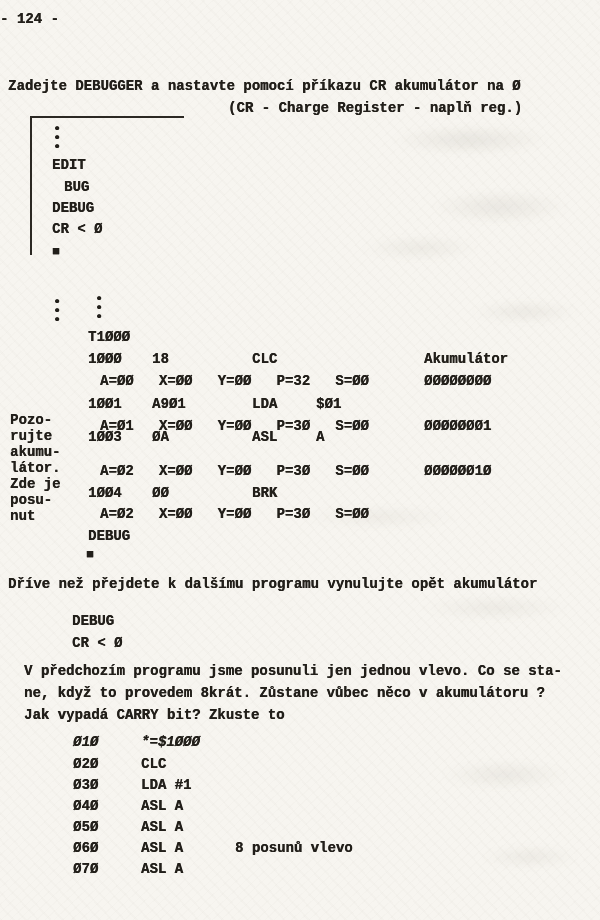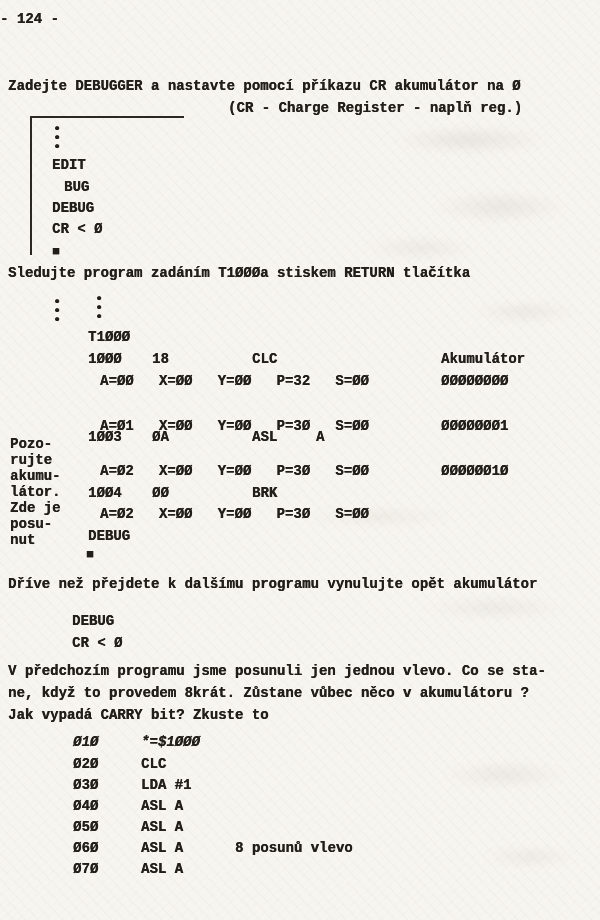--- a/index.html
+++ b/index.html
@@ -12,30 +12,30 @@
     font-family:"Liberation Mono","DejaVu Sans Mono",monospace;
     font-weight:700; font-size:14px; color:#221f1a;
     overflow:hidden;
   }
   .t { position:absolute; white-space:pre; line-height:18px;
        text-shadow:0.35px 0 0 currentColor; }
   .center { left:0; width:600px; }
   .vdots { position:absolute; white-space:pre-line; line-height:9px; font-size:13px;
            letter-spacing:0; text-shadow:0.4px 0 0 currentColor; }
   .note { position:absolute; white-space:pre-line; line-height:16px;
-          text-shadow:0.35px 0 0 currentColor;margin-top:24px; }
+          text-shadow:0.35px 0 0 currentColor; }
   .para { position:absolute; white-space:pre-line; line-height:22px;
-          text-shadow:0.35px 0 0 currentColor; }
+          text-shadow:0.35px 0 0 currentColor;margin-left:16px; }
   .box-frame { position:absolute; left:30px; top:116px; width:152px; height:137px;
                border-left:2px solid #2b2823; border-top:2px solid #2b2823; }
   .cursor { font-size:13px; }
   .row { position:absolute; left:0; top:0; width:600px; height:18px; }
   .row > span { position:absolute; white-space:pre; text-shadow:0.35px 0 0 currentColor; }
   .c-addr { left:88px; }  .c-bytes { left:152px; } .c-mnem { left:252px; }
-  .c-oper { left:316px; } .c-bin  { left:441px; }  .c-regs { left:100px; }
+  .c-oper { left:316px; } .c-bin  { left:424px; }  .c-regs { left:100px; }
   .p-num { left:73px; }   .p-code { left:141px; }  .p-comm { left:235px; }
   .smudge { position:absolute; border-radius:50%; filter:blur(3px); pointer-events:none; }
 </style>
 </head>
 <body>
 
 <div class="page">
 
   <div class="smudge" style="left:390px;top:125px;width:160px;height:30px;background:radial-gradient(ellipse,rgba(105,98,82,0.10),transparent 70%);"></div>
   <div class="smudge" style="left:430px;top:190px;width:140px;height:34px;background:radial-gradient(ellipse,rgba(105,98,82,0.09),transparent 70%);"></div>
@@ -54,21 +54,20 @@
   <div class="box-frame"></div>
   <div class="vdots" style="left:53px;top:124px;">•
 •
 •</div>
   <div class="t" style="left:52px;top:156px;">EDIT</div>
   <div class="t" style="left:52px;top:178px;padding-left:12px;">BUG</div>
   <div class="t" style="left:52px;top:199px;">DEBUG</div>
   <div class="t" style="left:52px;top:220px;">CR &lt; Ø</div>
   <div class="t cursor" style="left:52px;top:243px;">■</div>
 
-  <div class="t" style="left:8px;top:264px;">Sledujte program zadáním T1ØØØa stiskem RETURN tlačítka</div>
 
   <div class="vdots" style="left:53px;top:297px;">•
 •
 •</div>
   <div class="vdots" style="left:95px;top:294px;">•
 •
 •</div>
   <div class="t" style="left:88px;top:328px;">T1ØØØ</div>
 
   <div class="row" style="top:351px;">
@@ -76,20 +75,26 @@
     <span class="c-bytes">18</span>
     <span class="c-mnem">CLC</span>
     <span class="c-oper"></span>
     <span class="c-bin">Akumulátor</span>
   </div>
   <div class="row" style="top:373px;">
     <span class="c-regs">A=ØØ   X=ØØ   Y=ØØ   P=32   S=ØØ</span>
     <span class="c-bin">ØØØØØØØØ</span>
   </div>
 
+  <div class="row" style="top:396px;">
+    <span class="c-addr">1ØØ1</span>
+    <span class="c-bytes">A9Ø1</span>
+    <span class="c-mnem">LDA</span>
+    <span class="c-oper">$Ø1</span>
+  </div>
   <div class="row" style="top:418px;">
     <span class="c-regs">A=Ø1   X=ØØ   Y=ØØ   P=3Ø   S=ØØ</span>
     <span class="c-bin">ØØØØØØØ1</span>
   </div>
 
   <div class="row" style="top:429px;">
     <span class="c-addr">1ØØ3</span>
     <span class="c-bytes">ØA</span>
     <span class="c-mnem">ASL</span>
     <span class="c-oper">A</span>

